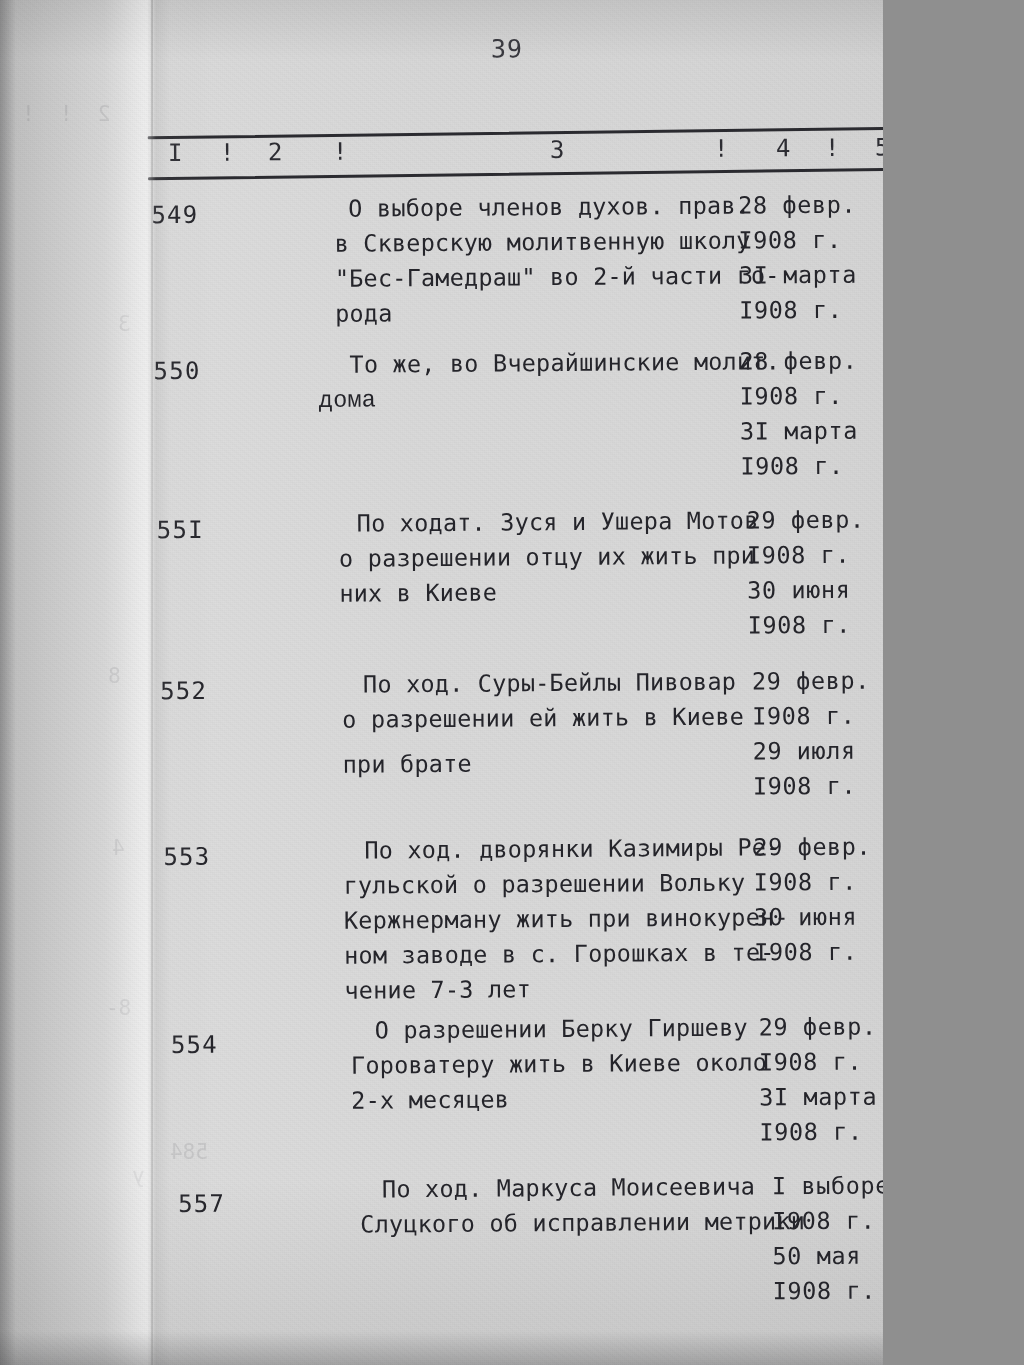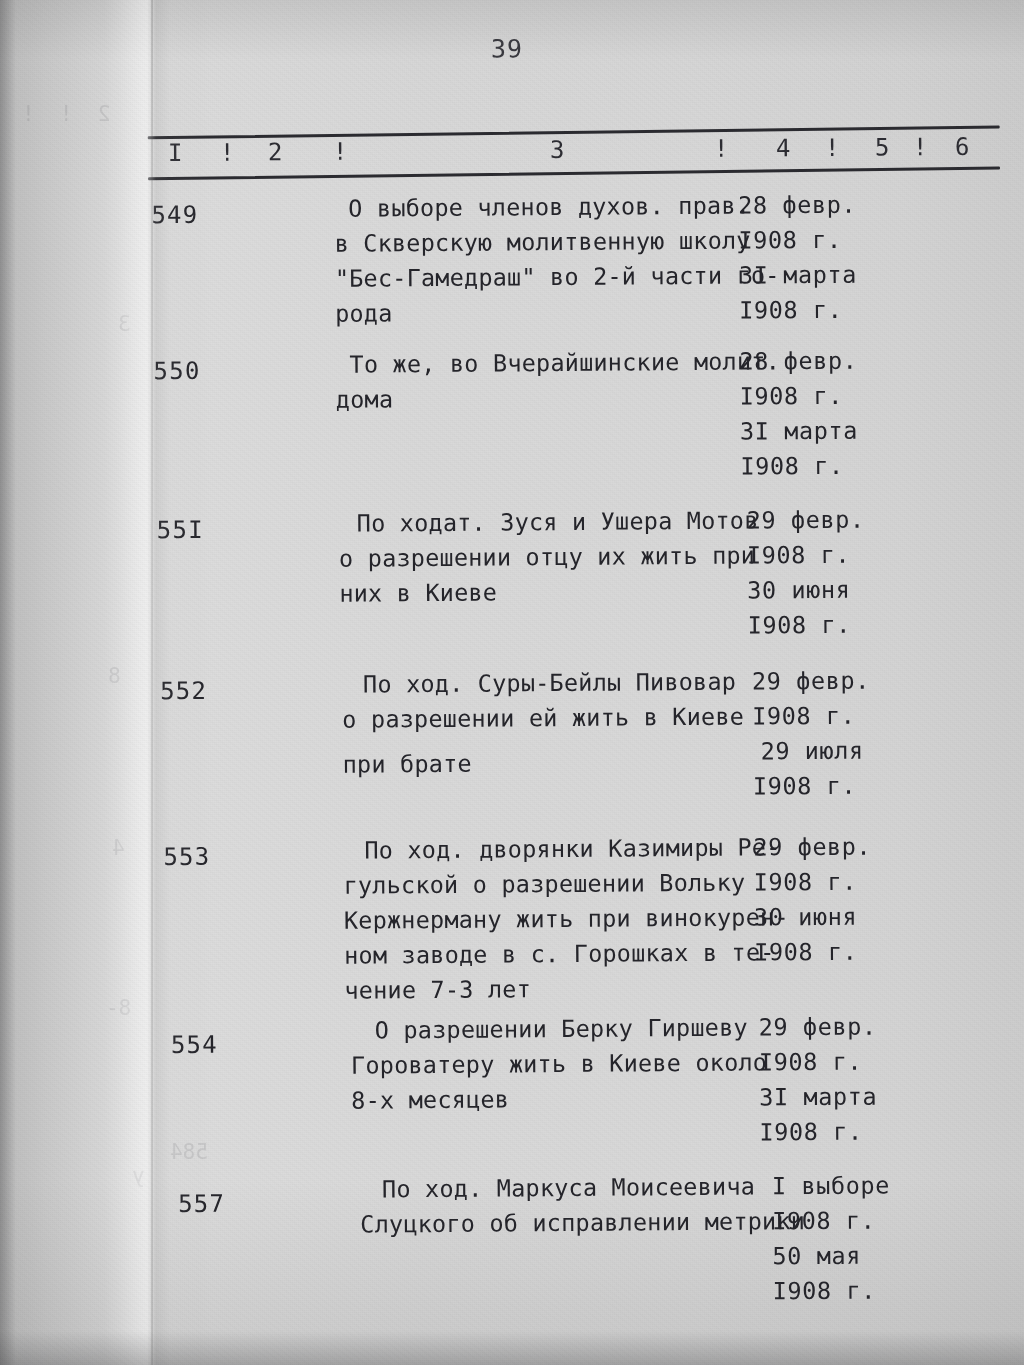--- a/index.html
+++ b/index.html
@@ -4,21 +4,21 @@
 <title>Archival inventory page 39</title>
 <style>
   html, body {
     margin: 0;
     padding: 0;
     background: #8f8f8f;
   }
 
   #page {
     position: relative;
-    width: 1024px;
+    width: 883px;
     height: 1365px;
     overflow: hidden;
     background:
       
       linear-gradient(to bottom,
         rgba(120,120,120,0.20) 0px,
         rgba(180,180,180,0.05) 60px,
         rgba(255,255,255,0.00) 180px,
         rgba(255,255,255,0.00) 1180px,
         rgba(120,120,120,0.16) 1365px),
@@ -214,21 +214,21 @@
           <div class="desc-line" style="left: 338px; top: 266px;">"Бес-Гамедраш" во 2-й части го-</div>
           <div class="desc-line" style="left: 338px; top: 301px; text-align: center;">рода</div>
           <div class="date-line" style="left: 742px; top: 196px;">28 февр.</div>
           <div class="date-line" style="left: 742px; top: 231px;">I908 г.</div>
           <div class="date-line" style="left: 742px; top: 266px;">3I марта</div>
           <div class="date-line" style="left: 742px; top: 301px;">I908 г.</div>
         </div>
         <div class="entry">
           <div class="entry-number" style="left: 156px; top: 354px;">550</div>
           <div class="desc-line" style="left: 352px; top: 352px;">То же, во Вчерайшинские молит.</div>
-          <div class="desc-line" style="left: 338px; top: 387px;">дома</div>
+          <div class="desc-line" style="left: 321px; top: 387px; font-family: Liberation Mono, monospace;">дома</div>
           <div class="date-line" style="left: 742px; top: 352px;">28 февр.</div>
           <div class="date-line" style="left: 742px; top: 387px;">I908 г.</div>
           <div class="date-line" style="left: 742px; top: 422px;">3I марта</div>
           <div class="date-line" style="left: 742px; top: 457px;">I908 г.</div>
         </div>
         <div class="entry">
           <div class="entry-number" style="left: 158px; top: 513px;">55I</div>
           <div class="desc-line" style="left: 358px; top: 511px;">По ходат. Зуся и Ушера Мотов</div>
           <div class="desc-line" style="left: 340px; top: 546px;">о разрешении отцу их жить при</div>
           <div class="desc-line" style="left: 340px; top: 581px;">них в Киеве</div>
@@ -237,40 +237,40 @@
           <div class="date-line" style="left: 748px; top: 581px;">30 июня</div>
           <div class="date-line" style="left: 748px; top: 616px;">I908 г.</div>
         </div>
         <div class="entry">
           <div class="entry-number" style="left: 160px; top: 674px;">552</div>
           <div class="desc-line" style="left: 363px; top: 672px;">По ход. Суры-Бейлы Пивовар</div>
           <div class="desc-line" style="left: 342px; top: 707px;">о разрешении ей жить в Киеве</div>
           <div class="desc-line" style="left: 342px; top: 752px;">при брате</div>
           <div class="date-line" style="left: 752px; top: 672px;">29 февр.</div>
           <div class="date-line" style="left: 752px; top: 707px;">I908 г.</div>
-          <div class="date-line" style="left: 752px; top: 742px; margin-left: 8px;">29 июля</div>
+          <div class="date-line" style="left: 752px; top: 742px;">29 июля</div>
           <div class="date-line" style="left: 752px; top: 777px;">I908 г.</div>
         </div>
         <div class="entry">
           <div class="entry-number" style="left: 162px; top: 840px;">553</div>
           <div class="desc-line" style="left: 363px; top: 838px;">По ход. дворянки Казимиры Ре-</div>
           <div class="desc-line" style="left: 342px; top: 873px;">гульской о разрешении Вольку</div>
           <div class="desc-line" style="left: 342px; top: 908px;">Кержнерману жить при винокурен-</div>
           <div class="desc-line" style="left: 342px; top: 943px;">ном заводе в с. Горошках в те-</div>
           <div class="desc-line" style="left: 342px; top: 978px;">чение 7-3 лет</div>
           <div class="date-line" style="left: 752px; top: 838px;">29 февр.</div>
           <div class="date-line" style="left: 752px; top: 873px;">I908 г.</div>
           <div class="date-line" style="left: 752px; top: 908px;">30 июня</div>
           <div class="date-line" style="left: 752px; top: 943px;">I908 г.</div>
         </div>
         <div class="entry">
           <div class="entry-number" style="left: 168px; top: 1028px;">554</div>
           <div class="desc-line" style="left: 372px; top: 1018px;">О разрешении Берку Гиршеву</div>
           <div class="desc-line" style="left: 348px; top: 1053px;">Гороватеру жить в Киеве около</div>
-          <div class="desc-line" style="left: 348px; top: 1088px;">8-х месяцев</div>
+          <div class="desc-line" style="left: 348px; top: 1088px;">2-х месяцев</div>
           <div class="date-line" style="left: 756px; top: 1018px;">29 февр.</div>
           <div class="date-line" style="left: 756px; top: 1053px;">I908 г.</div>
           <div class="date-line" style="left: 756px; top: 1088px;">3I марта</div>
           <div class="date-line" style="left: 756px; top: 1123px;">I908 г.</div>
         </div>
         <div class="entry">
           <div class="entry-number" style="left: 174px; top: 1187px;">557</div>
           <div class="desc-line" style="left: 378px; top: 1177px;">По ход. Маркуса Моисеевича</div>
           <div class="desc-line" style="left: 356px; top: 1212px;">Слуцкого об исправлении метрики</div>
           <div class="date-line" style="left: 768px; top: 1177px;">I выборе</div>

